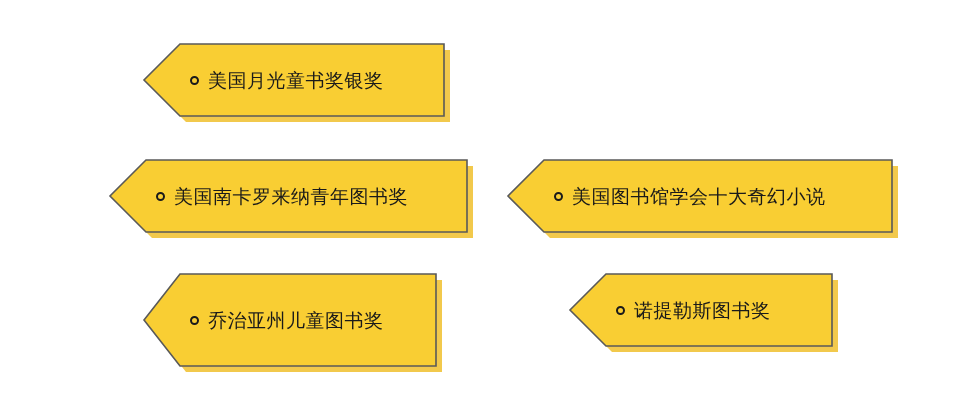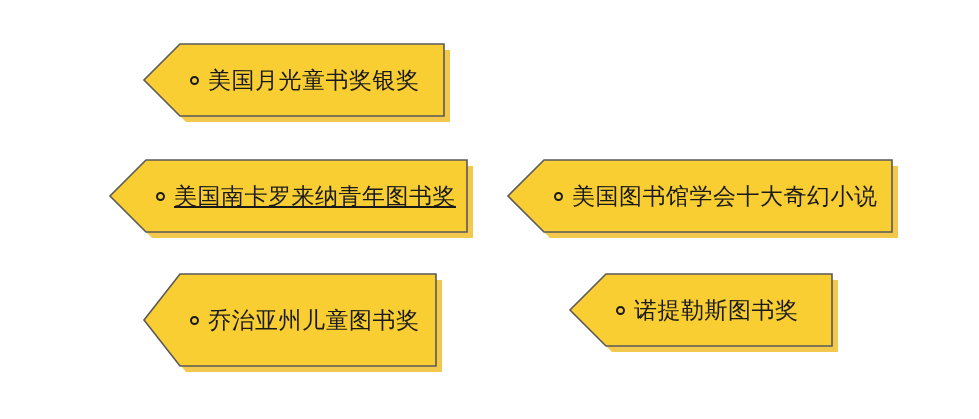--- a/index.html
+++ b/index.html
@@ -54,21 +54,21 @@
     overflow: visible;
   }
 
   .banner-label {
     position: relative;
     z-index: 2;
     display: flex;
     align-items: center;
     height: 100%;
     white-space: nowrap;
-    font-size: 23px;
+    font-size: 19px;
     color: #1a1a1a;
     letter-spacing: 0.5px;
   }
 
   .bullet-ring {
     display: inline-block;
     width: 9px;
     height: 9px;
     border: 2.2px solid #111111;
     border-radius: 50%;
@@ -105,21 +105,21 @@
     <div class="banner" style="left: 110px; top: 160px; width: 357px; height: 72px;">
       <div class="banner-shadow">
         <svg class="banner-svg" viewBox="0 0 357 72" preserveAspectRatio="none">
           <polygon points="36,0 357,0 357,72 36,72 0,36" fill="#F2C94C"></polygon>
         </svg>
       </div>
       <div class="banner-shape">
         <svg class="banner-svg" viewBox="0 0 357 72" preserveAspectRatio="none">
           <polygon points="36,0 357,0 357,72 36,72 0,36" fill="#F9CE33" stroke="#595959" stroke-width="1.6" stroke-linejoin="miter" vector-effect="non-scaling-stroke"></polygon>
         </svg>
-        <div class="banner-label" style="padding-left: 46px; text-decoration: underline;">
+        <div class="banner-label" style="padding-left: 46px;">
           <span class="bullet-ring" style="border-color: rgb(26, 26, 26);"></span>
           <span class="label-text" style="color: rgb(26, 26, 26);">美国南卡罗来纳青年图书奖</span>
         </div>
       </div>
     </div>
     <div class="banner" style="left: 508px; top: 160px; width: 384px; height: 72px;">
       <div class="banner-shadow">
         <svg class="banner-svg" viewBox="0 0 384 72" preserveAspectRatio="none">
           <polygon points="36,0 384,0 384,72 36,72 0,36" fill="#F2C94C"></polygon>
         </svg>

